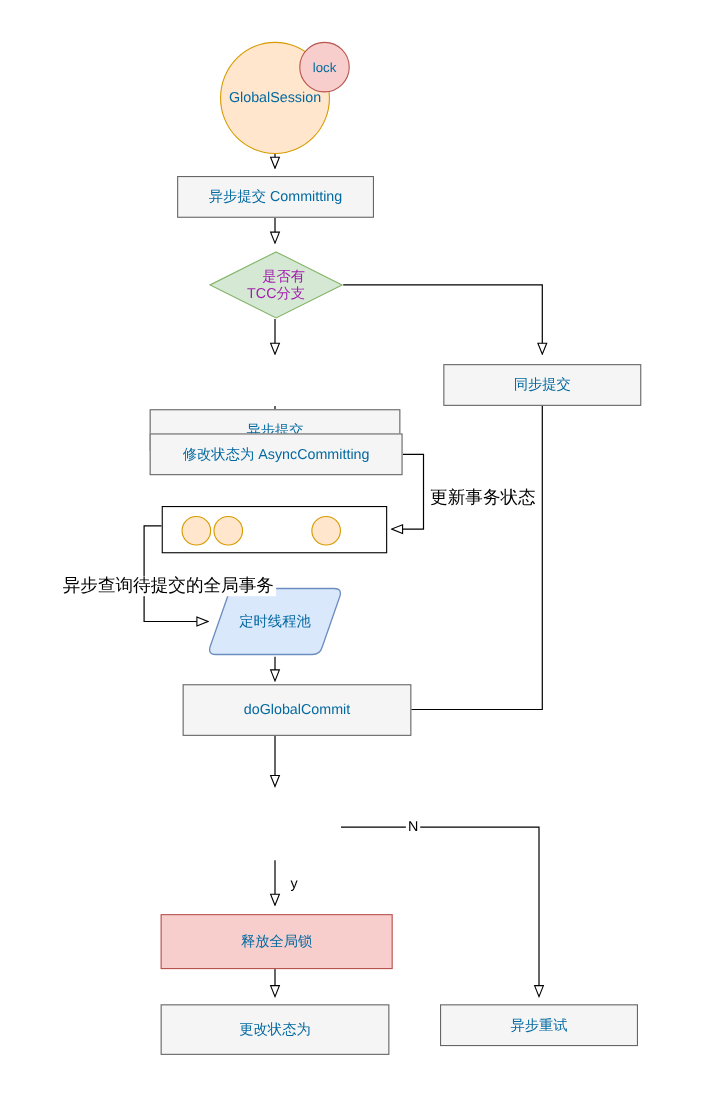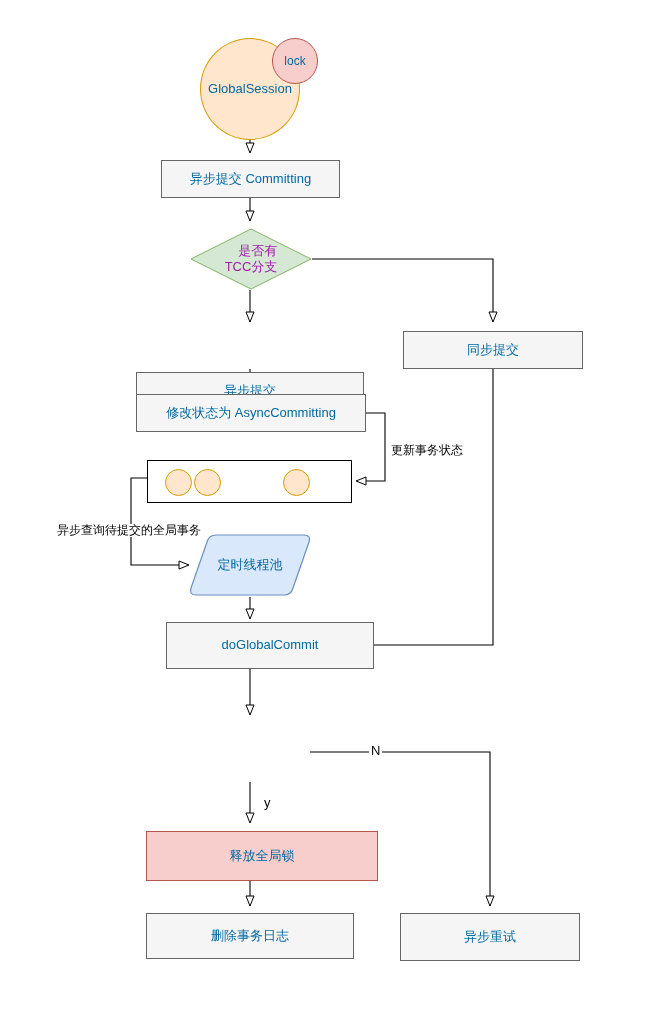--- a/index.html
+++ b/index.html
@@ -98,21 +98,21 @@
     width: 100%;
     height: 100%;
     display: flex;
     align-items: center;
     justify-content: center;
     font-size: 13px;
     color: #0369a1;
   }
   .edge-label {
     position: absolute;
-    font-size: 12px;
+    font-size: 16px;
     color: #000;
     background: #ffffff;
     padding: 0 2px;
     white-space: nowrap;
     line-height: 1.1;
   }
 </style>
 </head>
 <body>
 
@@ -198,29 +198,29 @@
       <path d="M28,2 Q21,2 19,9 L3,55 Q1,62 8,62 L96,62 Q103,62 105,55 L121,9 Q123,2 116,2 Z" fill="#dae8fc" stroke="#6c8ebf" stroke-width="1.2"></path>
     </svg>
     <div class="para-label">定时线程池</div>
   </div>
 
   <div class="node rect" style="left:146px; top:622px; width:208px; height:47px;margin-left:20px;">
     <span>doGlobalCommit</span>
   </div>
 
 
-  <div class="node rect-red" style="left:146px; top:831px; width:232px; height:50px;">
+  <div class="node rect-red" style="left:146px; top:831px; width:211px; height:50px;">
     <span>释放全局锁</span>
   </div>
 
   <div class="node rect" style="left:146px; top:913px; width:208px; height:46px;">
-    <span>删除事务日志</span>
-  </div>
-
-  <div class="node rect" style="left:400px; top:913px; width:180px; height:48px;">
+    <span>更改状态为</span>
+  </div>
+
+  <div class="node rect" style="left:400px; top:913px; width:180px; height:38px;">
     <span>异步重试</span>
   </div>
 
   <div class="edge-label" style="left:389px; top:444px;">更新事务状态</div>
 
   <div class="edge-label" style="left:55px; top:524px;">异步查询待提交的全局事务</div>
 
   <div class="edge-label" style="left:369px; top:744px; font-size:13px;">N</div>
 
   <div class="edge-label" style="left:262px; top:796px; font-size:13px;">y</div>

